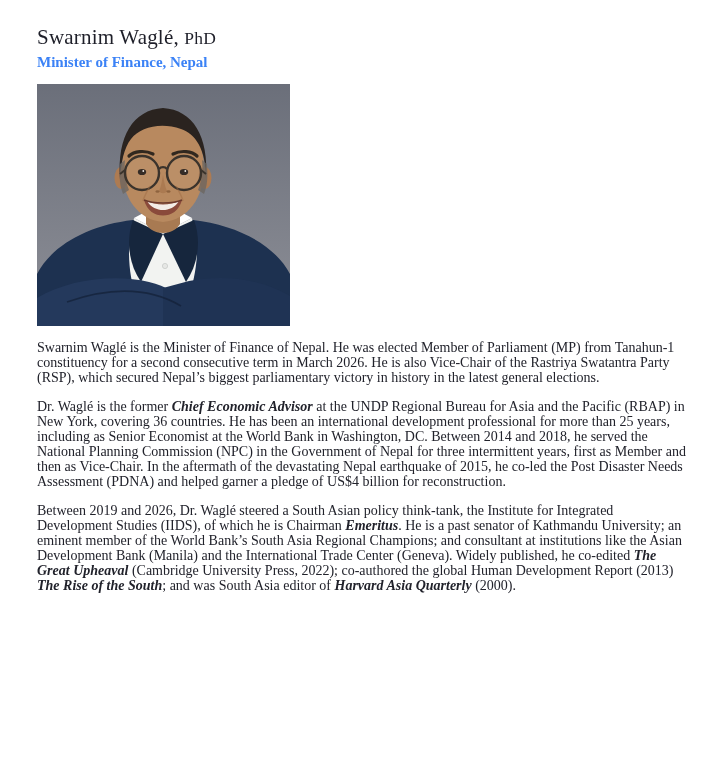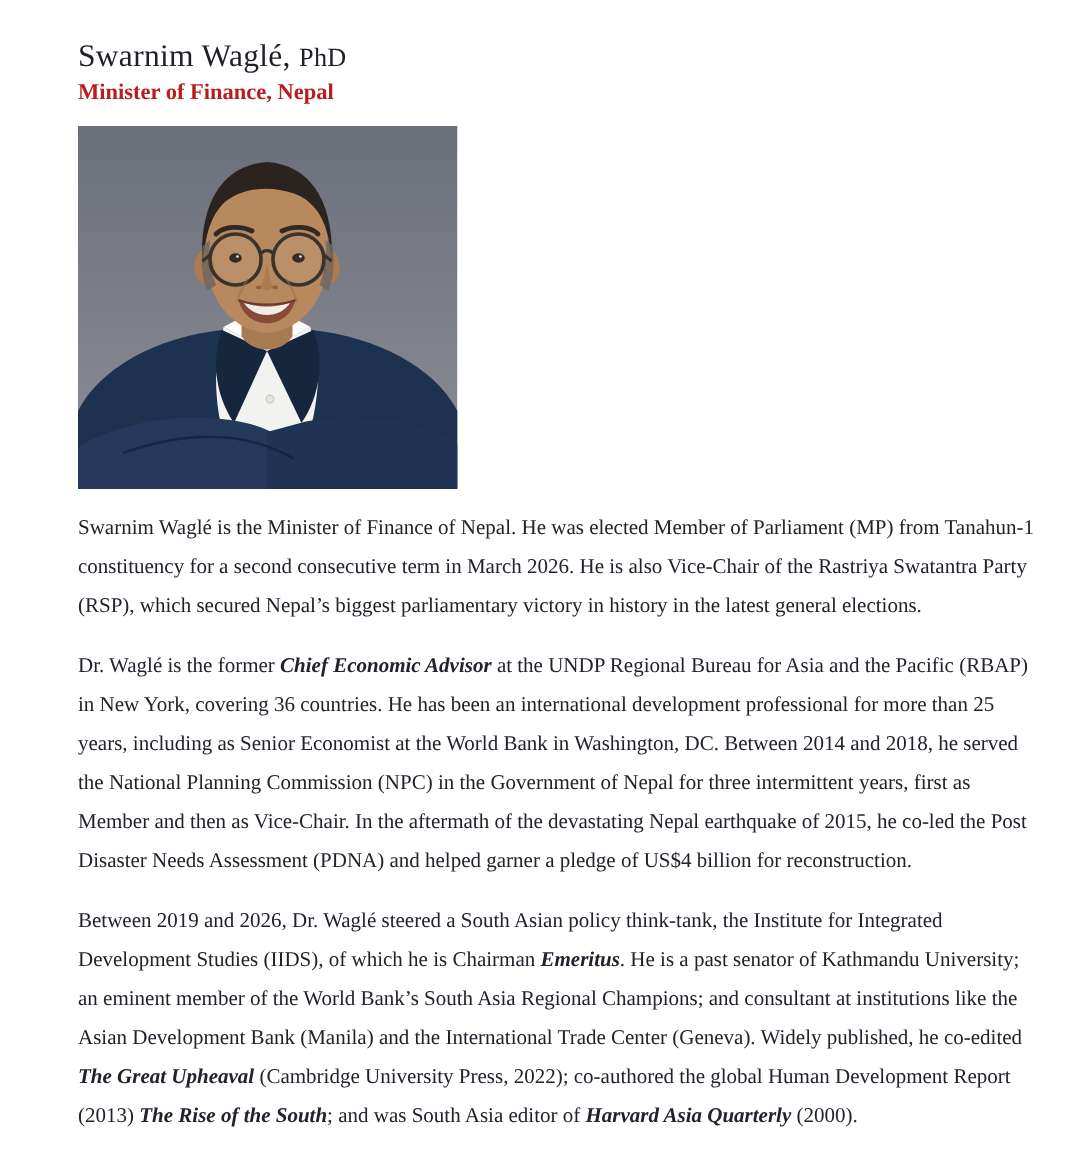--- a/index.html
+++ b/index.html
@@ -11,51 +11,51 @@
     width: 716px;
     height: 768px;
     overflow: hidden;
     font-family: "Liberation Serif", "DejaVu Serif", serif;
     color: #21222b;
   }
   .page {
     box-sizing: border-box;
     width: 716px;
     height: 768px;
-    padding: 25px 26px 20px 52px;
+    padding: 25px 26px 20px 37px;
   }
   .page-title {
     margin: 0;
     font-size: 21px;
     line-height: 24px;
     font-weight: 400;
     color: #1e1f29;
     letter-spacing: 0.2px;
   }
   .page-title .degree {
     font-size: 17.5px;
   }
   .page-subtitle {
     margin: 3px 0 0 0;
     font-size: 15px;
     line-height: 19px;
     font-weight: 700;
-    color: #b91c1c;
+    color: #3b82f6;
   }
   .portrait {
     display: block;
     margin-top: 12px;
     width: 253px;
     height: 242px;
   }
   .bio p {
     margin: 14px 0 0 0;
     max-width: 653px;
     font-size: 14px;
-    line-height: 26px;
+    line-height: 15px;
     color: #21222b;
   }
   .bio em {
     font-style: italic;
     font-weight: bold;
   }
   .updated-line {
     margin: 4px 0 0 0;
     text-align: right;
     font-size: 12.5px;

